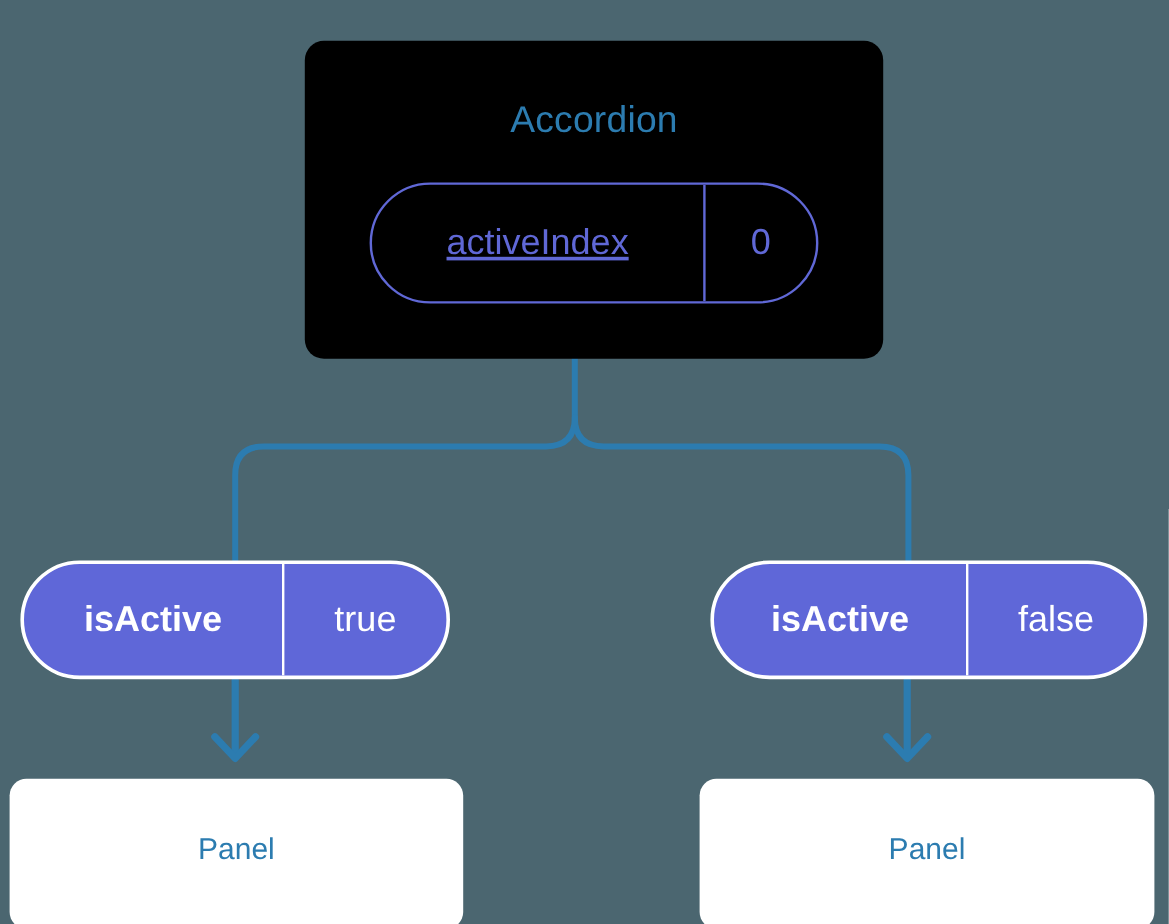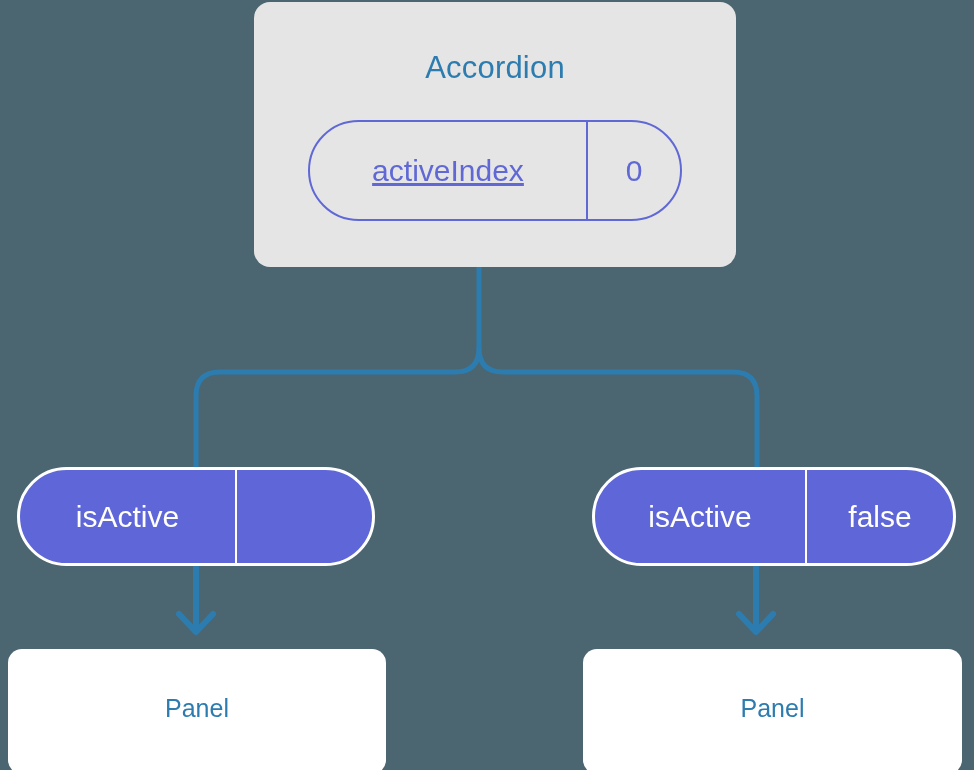--- a/index.html
+++ b/index.html
@@ -26,23 +26,24 @@
     top: 0;
     width: 974px;
     height: 770px;
     z-index: 1;
   }
 
   
   .card {
     position: absolute;
     z-index: 2;
-    background: #e5e5e5;
+    background: #000000;
     border-radius: 14px;
     box-sizing: border-box;
+    margin-top: 32px;
   }
   #accordion-card {
     left: 254px;
     top: 2px;
     width: 482px;
     height: 265px;
     border-radius: 16px;
   }
   #accordion-title {
     position: absolute;
@@ -103,20 +104,21 @@
     overflow: hidden;
   }
   .pill .chip-key {
     display: flex;
     align-items: center;
     justify-content: center;
     border-right: 2px solid #ffffff;
     font-size: 30px;
     color: #ffffff;
     box-sizing: border-box;
+    font-weight: bold;
   }
   .pill .chip-val {
     flex: 1;
     display: flex;
     align-items: center;
     justify-content: center;
     font-size: 30px;
     color: #ffffff;
   }
   #pill-left {
@@ -173,20 +175,21 @@
     <div id="accordion-title">Accordion</div>
 
     <div id="accordion-pill">
       <div class="chip-key">activeIndex</div>
       <div class="chip-val">0</div>
     </div>
   </div>
 
   <div class="pill" id="pill-left">
     <div class="chip-key">isActive</div>
+    <div class="chip-val">true</div>
   </div>
 
   <div class="pill" id="pill-right">
     <div class="chip-key">isActive</div>
     <div class="chip-val">false</div>
   </div>
 
   <div class="panel-card" id="panel-left">
     <div class="panel-label">Panel</div>
   </div>

